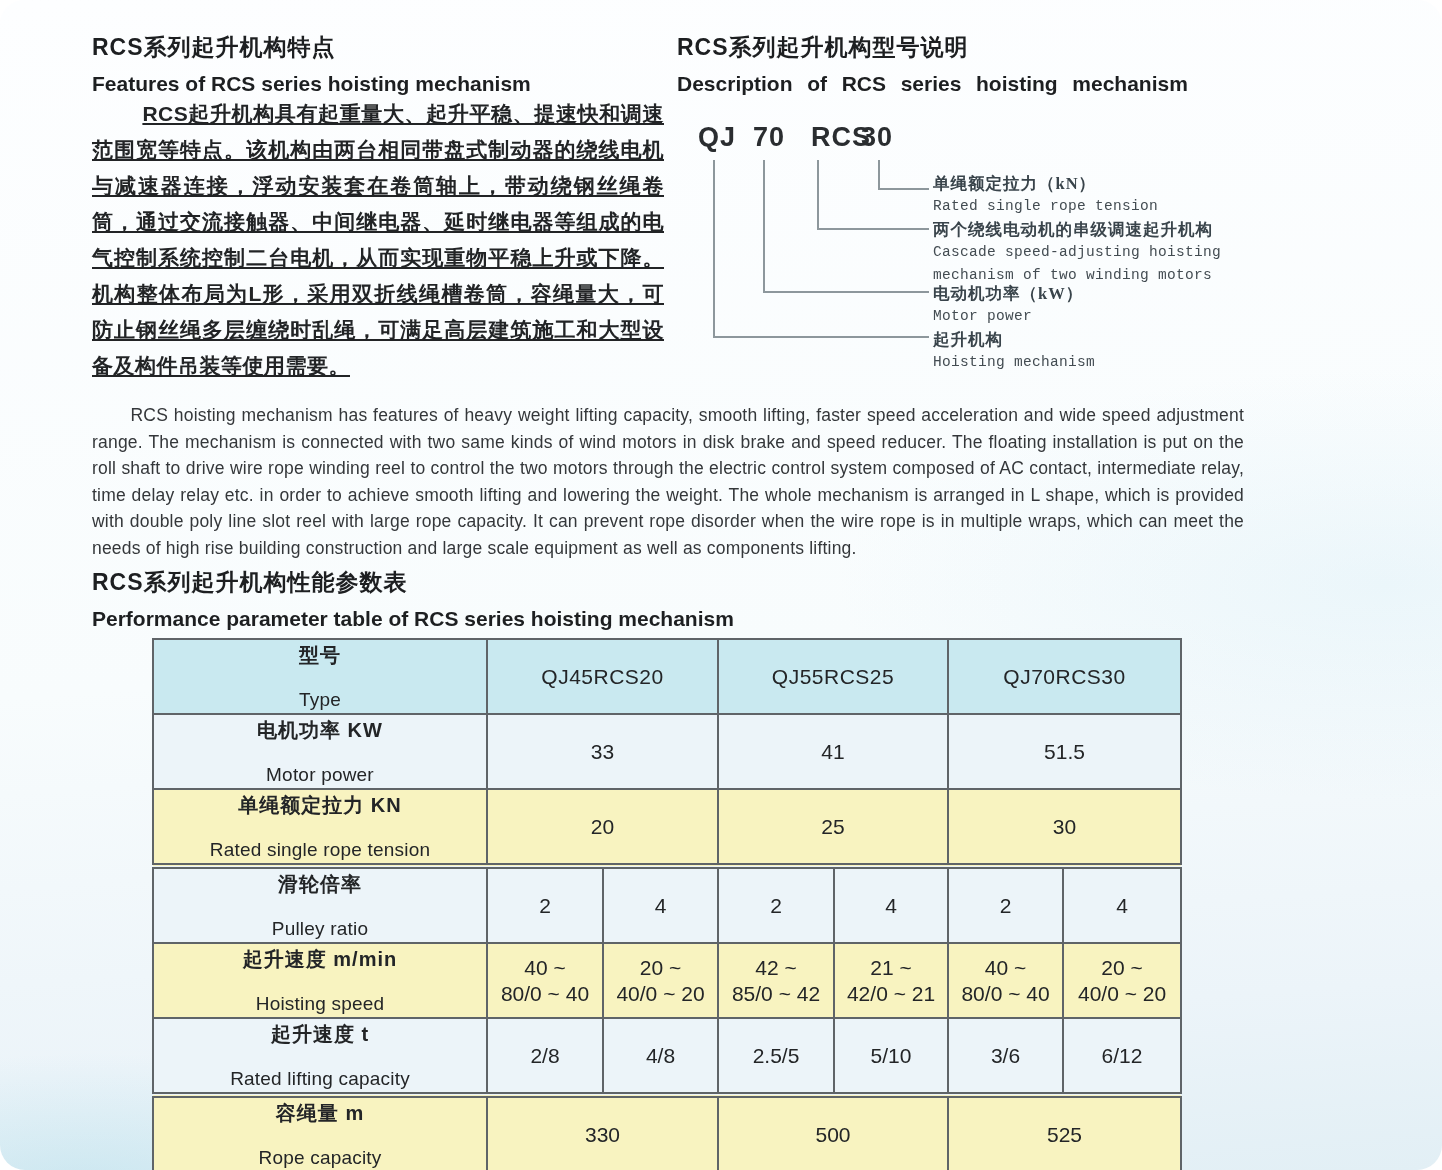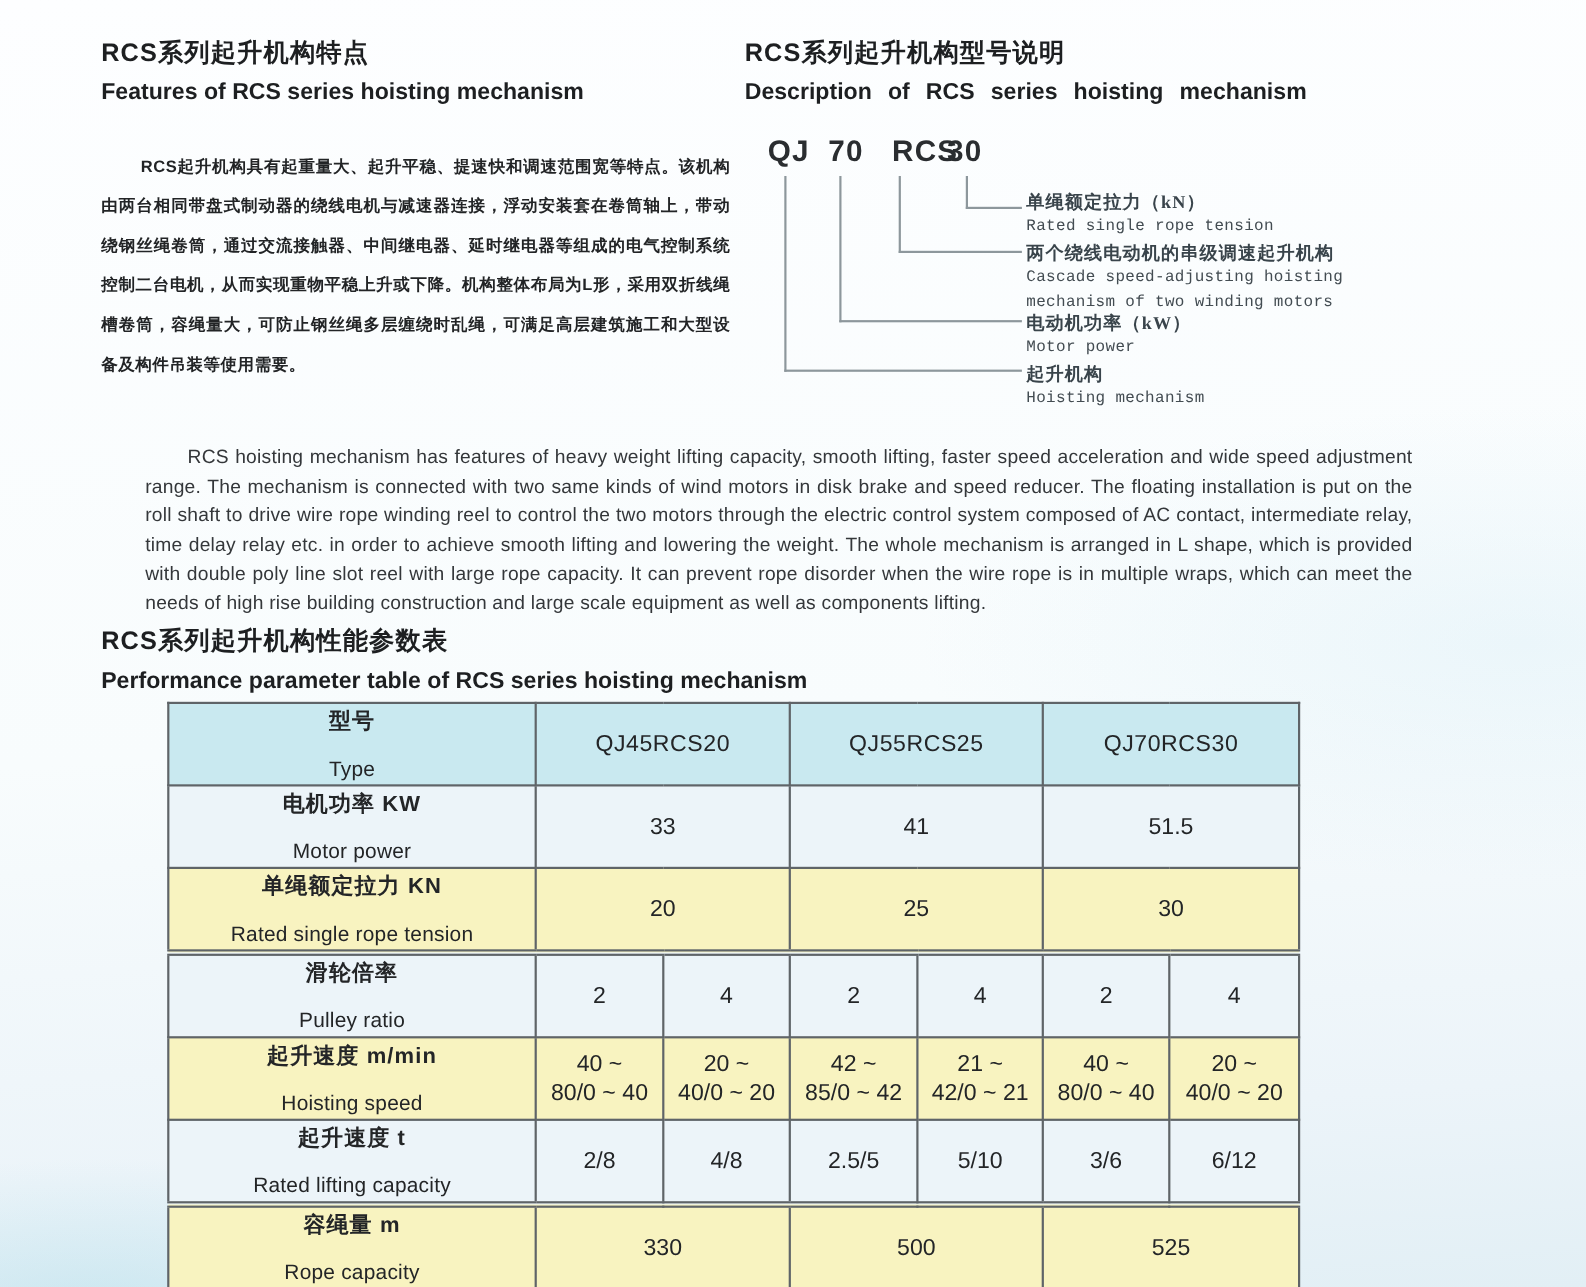--- a/index.html
+++ b/index.html
@@ -5,31 +5,32 @@
   * { margin:0; padding:0; box-sizing:border-box; }
   html,body { background:#ffffff; }
   body { font-family:"Liberation Sans", sans-serif; color:#2b2e31; }
 
   .page {
     position:relative; width:1442px; height:1170px; overflow:hidden;
     background:
       radial-gradient(ellipse 520px 200px at 6% 102%, rgba(160,215,230,.40), rgba(160,215,230,0) 70%),
       radial-gradient(ellipse 760px 300px at 96% 50%, rgba(205,232,244,.30), rgba(205,232,244,0) 72%),
       linear-gradient(176deg, #fdfeff 0%, #f8fcfd 55%, #ecf4f9 85%, #e2eff5 100%);
+    border-radius: 25px;
   }
 
   
   .sec-title-cn { font-size:23px; font-weight:bold; color:#1d1f21; letter-spacing:1px; }
   .sec-title-en { font-size:21px; font-weight:bold; color:#1d1f21; margin-top:9px; }
 
   
   .features { position:absolute; left:92px; top:32px; width:572px; }
   .cn-para {
-    margin-top:38px; font-size:15px; font-weight:600; line-height:36px;
-    color:#222426; text-align:justify; text-indent:2.4em; letter-spacing:.5px;
+    font-size:21px; font-weight:600; line-height:36px;
+    color:#222426; text-align:justify; text-indent:2.4em; letter-spacing:.5px;text-decoration:underline;
   }
 
   
   .model-desc { position:absolute; left:677px; top:32px; width:568px; }
   .model-desc .sec-title-en { word-spacing:.42em; }
 
   .diagram { position:absolute; left:675px; top:122px; width:570px; height:272px; }
   .tok { position:absolute; top:0; font-size:27px; font-weight:bold; color:#2a2d30; letter-spacing:1px; }
   .tok-qj  { left:23px; }
   .tok-70  { left:78px; }
@@ -46,21 +47,21 @@
   .lg-1 { top:50px; } .lg-2 { top:96px; } .lg-3 { top:160px; } .lg-4 { top:206px; }
   .lg-cn { font-family:"Liberation Serif", serif; font-size:16.5px; font-weight:600;
            color:#39444b; letter-spacing:1px; line-height:23px; }
   .lg-en { font-family:"Liberation Mono", monospace; font-size:14.5px; color:#434c52;
            line-height:23px; letter-spacing:.3px; }
 
   
   .en-para {
     position:absolute; left:92px; top:402px; width:1152px;
     font-size:17.5px; line-height:26.5px; color:#34373a; text-align:justify;
-    text-indent:2.2em; letter-spacing:.2px;margin-left:40px;
+    text-indent:2.2em; letter-spacing:.2px;
   }
 
   
   .tbl-head { position:absolute; left:92px; top:567px; width:900px; }
 
   table.perf {
     position:absolute; left:152px; top:638px; width:1028px;
     border-collapse:collapse; table-layout:fixed;padding-left:12px;
   }
   table.perf td {

